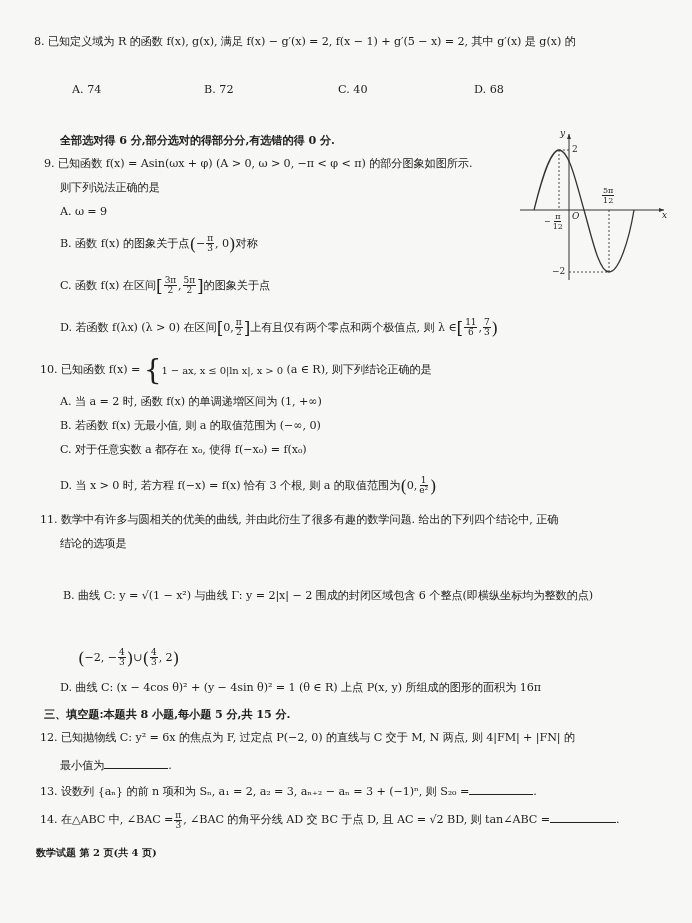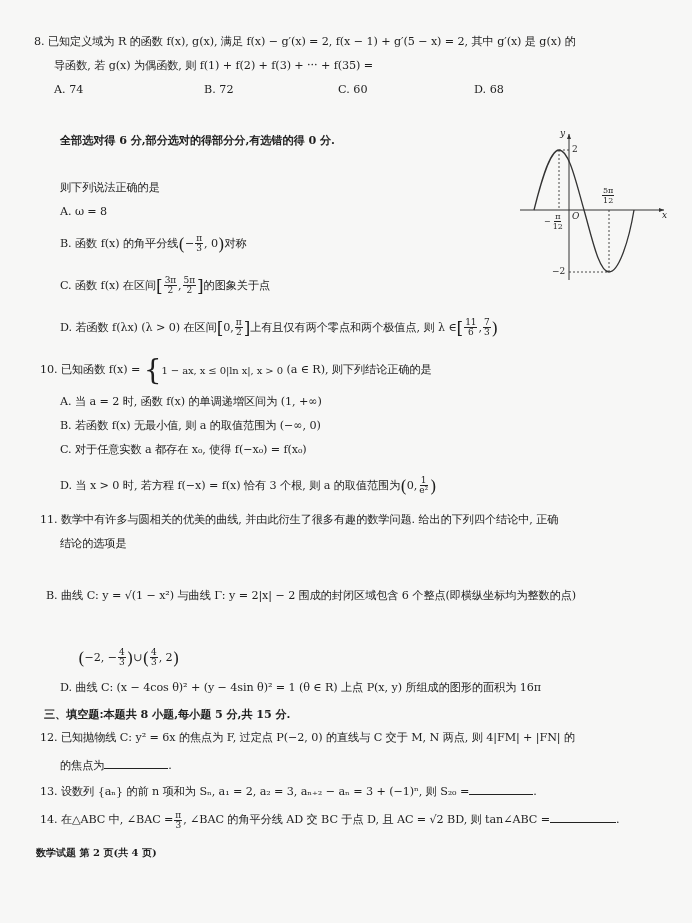--- a/index.html
+++ b/index.html
@@ -40,35 +40,35 @@
     display: inline-flex; flex-direction: row; font-size: 10px; line-height: 11px;
     vertical-align: middle;
   }
 </style>
 </head>
 <body>
 
 <div class="page">
 
   <div class="line" style="left:34px; top:34px;">8. 已知定义域为 R 的函数 f(x), g(x), 满足 f(x) − g′(x) = 2, f(x − 1) + g′(5 − x) = 2, 其中 g′(x) 是 g(x) 的</div>
-  <div class="line" style="left:54px; top:58px;">导函数, 若 g(x) 为偶函数, 则 f(1) + f(2) + f(3) + ··· + f(35) =</div>
   <div class="opt-row" style="left:54px; top:82px; width:620px; height:16px;">
-    <span style="left:0px;">A. 74</span>
+    <span style="left:18px;">A. 74</span>
     <span style="left:150px;">B. 72</span>
-    <span style="left:284px;">C. 60</span>
+    <span style="left:284px;">C. 40</span>
     <span style="left:420px;">D. 68</span>
   </div>
 
   <div class="line bold" style="left:60px; top:132px;">全部选对得 6 分,部分选对的得部分分,有选错的得 0 分.</div>
 
+  <div class="line" style="left:44px; top:156px;">9. 已知函数 f(x) = Asin(ωx + φ) (A &gt; 0, ω &gt; 0, −π &lt; φ &lt; π) 的部分图象如图所示.</div>
   <div class="line" style="left:60px; top:180px;">则下列说法正确的是</div>
-  <div class="line" style="left:60px; top:204px;">A. ω = 8</div>
+  <div class="line" style="left:60px; top:204px;">A. ω = 9</div>
 
   <div class="line" style="left:60px; top:234px;">
-    <span>B. 函数 f(x) 的角平分线</span><span class="big-paren">(</span><span>−</span><span class="frac">
+    <span>B. 函数 f(x) 的图象关于点</span><span class="big-paren">(</span><span>−</span><span class="frac">
         <span class="num">π</span>
         <span class="den">3</span>
       </span><span>, 0</span><span class="big-paren">)</span><span>对称</span>
   </div>
 
   <div class="line" style="left:60px; top:276px;">
     <span>C. 函数 f(x) 在区间</span><span class="big-paren">[</span><span class="frac">
         <span class="num">3π</span>
         <span class="den">2</span>
       </span>,<span class="frac">
@@ -140,37 +140,37 @@
   <div class="line" style="left:60px; top:442px;">C. 对于任意实数 a 都存在 x₀, 使得 f(−x₀) = f(x₀)</div>
   <div class="line" style="left:60px; top:476px;">
     <span>D. 当 x &gt; 0 时, 若方程 f(−x) = f(x) 恰有 3 个根, 则 a 的取值范围为</span><span class="big-paren">(</span><span>0,</span><span class="frac">
         <span class="num">1</span>
         <span class="den">e²</span>
       </span><span class="big-paren">)</span>
   </div>
 
   <div class="line" style="left:40px; top:512px;">11. 数学中有许多与圆相关的优美的曲线, 并由此衍生了很多有趣的数学问题. 给出的下列四个结论中, 正确</div>
   <div class="line" style="left:60px; top:536px;">结论的选项是</div>
-  <div class="line" style="left:46px; top:588px;">B. 曲线 C: y = √(1 − x²) 与曲线 Γ: y = 2|x| − 2 围成的封闭区域包含 6 个整点(即横纵坐标均为整数的点)</div>
+  <div class="line" style="left:63px; top:588px;">B. 曲线 C: y = √(1 − x²) 与曲线 Γ: y = 2|x| − 2 围成的封闭区域包含 6 个整点(即横纵坐标均为整数的点)</div>
   <div class="line" style="left:78px; top:648px;">
     <span class="big-paren">(</span><span>−2, −</span><span class="frac">
         <span class="num">4</span>
         <span class="den">3</span>
       </span><span class="big-paren">)</span><span>∪</span><span class="big-paren">(</span><span class="frac">
         <span class="num">4</span>
         <span class="den">3</span>
       </span><span>, 2</span><span class="big-paren">)</span>
   </div>
   <div class="line" style="left:60px; top:680px;">D. 曲线 C: (x − 4cos θ)² + (y − 4sin θ)² = 1 (θ ∈ R) 上点 P(x, y) 所组成的图形的面积为 16π</div>
 
   <div class="line bold" style="left:44px; top:706px;">三、填空题:本题共 8 小题,每小题 5 分,共 15 分.</div>
 
   <div class="line" style="left:40px; top:730px;">12. 已知抛物线 C: y² = 6x 的焦点为 F, 过定点 P(−2, 0) 的直线与 C 交于 M, N 两点, 则 4|FM| + |FN| 的</div>
   <div class="line" style="left:60px; top:756px;">
-    <span>的焦点为</span><span class="blank"></span><span>.</span>
+    <span>最小值为</span><span class="blank"></span><span>.</span>
   </div>
 
   <div class="line" style="left:40px; top:782px;">
     <span>13. 设数列 {aₙ} 的前 n 项和为 Sₙ, a₁ = 2, a₂ = 3, aₙ₊₂ − aₙ = 3 + (−1)ⁿ, 则 S₂₀ =</span><span class="blank"></span><span>.</span>
   </div>
 
   <div class="line" style="left:40px; top:810px;">
     <span>14. 在△ABC 中, ∠BAC =</span><span class="frac">
         <span class="num">π</span>
         <span class="den">3</span>

